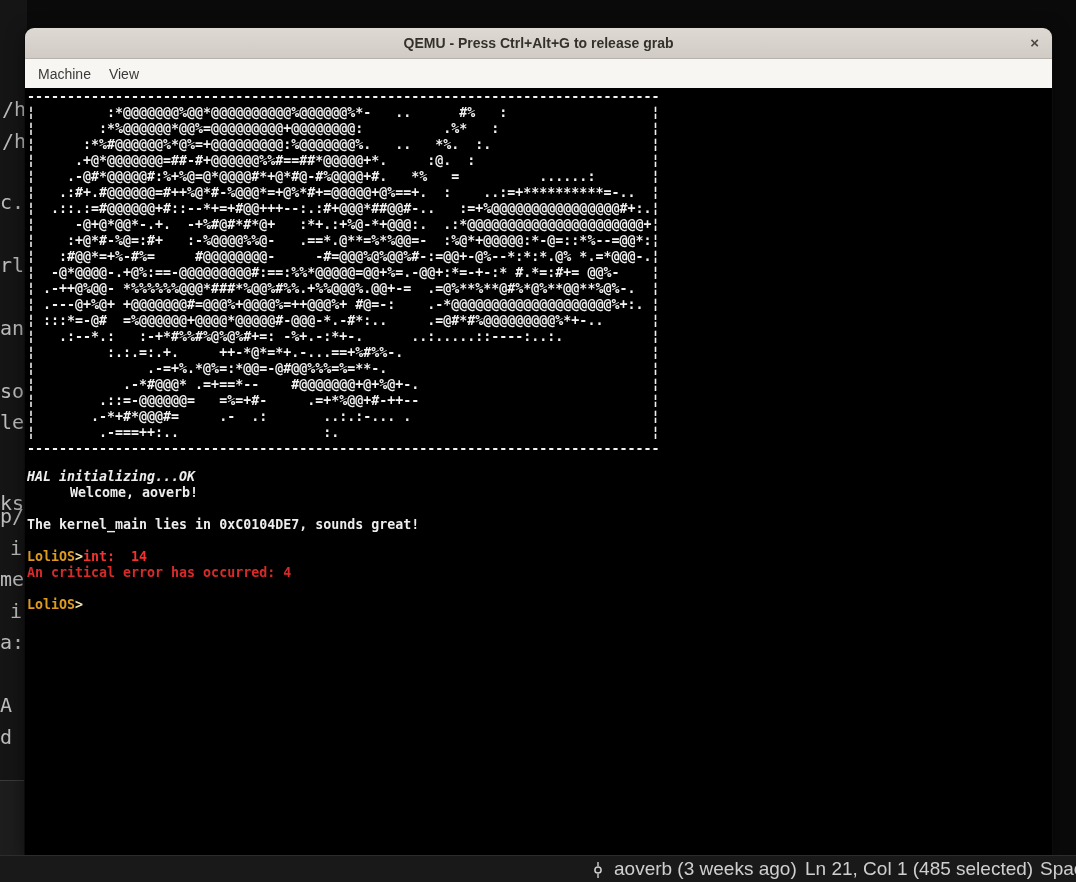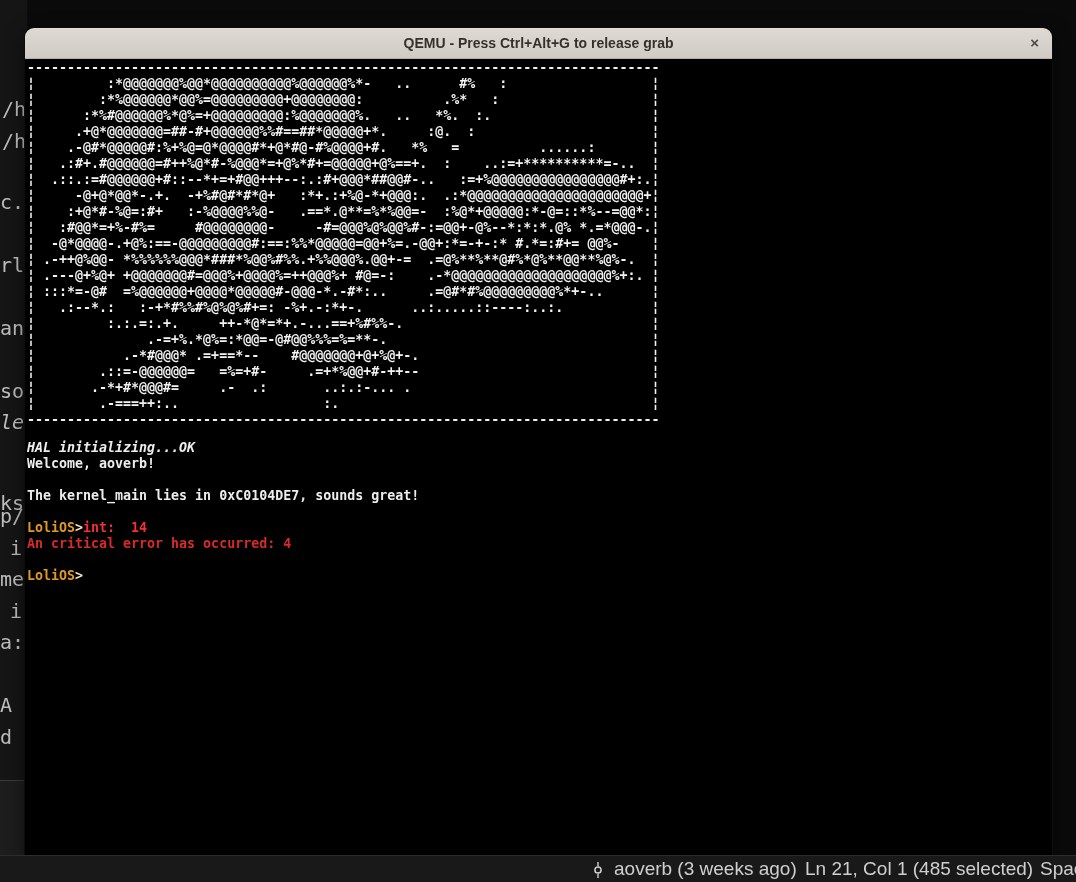--- a/index.html
+++ b/index.html
@@ -39,35 +39,39 @@
 
 <div class="editor-strip"></div>
 <div class="panel-strip"></div>
 <div id="fragments">
     <span class="fragment" style="left: 2px; top: 98px;">/h</span>
     <span class="fragment" style="left: 2px; top: 130px;">/h</span>
     <span class="fragment" style="left: 0px; top: 191px;">c.</span>
     <span class="fragment" style="left: 0px; top: 254px; text-align: center;">rl</span>
     <span class="fragment" style="left: 0px; top: 317px;">an</span>
     <span class="fragment" style="left: 0px; top: 380px;">so</span>
-    <span class="fragment" style="left: 0px; top: 411px; font-style: italic;">le</span>
+    <span class="fragment" style="left: 0px; top: 411px;">le</span>
     <span class="fragment" style="left: 0px; top: 492px;">ks</span>
     <span class="fragment" style="left: 0px; top: 505px;">p/</span>
     <span class="fragment" style="left: 10px; top: 537px;">i</span>
     <span class="fragment" style="left: 0px; top: 568px;">me</span>
     <span class="fragment" style="left: 10px; top: 600px;">i</span>
     <span class="fragment" style="left: 0px; top: 631px;">a:</span>
     <span class="fragment" style="left: 0px; top: 694px;">A</span>
     <span class="fragment" style="left: 0px; top: 726px;">d</span>
   </div>
 
 <div class="qemu-window">
   <div class="titlebar">
     <div class="title">QEMU - Press Ctrl+Alt+G to release grab</div>
     <div class="close-btn">×</div>
+  </div>
+  <div class="menubar">
+    <span class="menu-item">Machine</span>
+    <span class="menu-item">View</span>
   </div>
   <div class="vm">
     <pre class="art" id="art">-------------------------------------------------------------------------------
 ¦         :*@@@@@@@%@@*@@@@@@@@@@%@@@@@@%*-   ..      #%   :                  ¦
 ¦        :*%@@@@@@*@@%=@@@@@@@@@+@@@@@@@@:          .%*   :                   ¦
 ¦      :*%#@@@@@@%*@%=+@@@@@@@@@:%@@@@@@@%.   ..   *%.  :.                    ¦
 ¦     .+@*@@@@@@@=##-#+@@@@@@%%#==##*@@@@@+*.     :@.  :                      ¦
 ¦    .-@#*@@@@@#:%+%@=@*@@@@#*+@*#@-#%@@@@+#.   *%   =          ......:       ¦
 ¦   .:#+.#@@@@@@=#++%@*#-%@@@*=+@%*#+=@@@@@+@%==+.  :    ..:=+**********=-..  ¦
 ¦  .::.:=#@@@@@@+#::--*+=+#@@+++--:.:#+@@@*##@@#-..   :=+%@@@@@@@@@@@@@@@@#+:.¦
@@ -80,21 +84,21 @@
 ¦ :::*=-@#  =%@@@@@@+@@@@*@@@@@#-@@@-*.-#*:..     .=@#*#%@@@@@@@@@%*+-..      ¦
 ¦   .:--*.:   :-+*#%%#%@%@%#+=: -%+.-:*+-.      ..:.....::----:..:.           ¦
 ¦         :.:.=:.+.     ++-*@*=*+.-...==+%#%%-.                               ¦
 ¦              .-=+%.*@%=:*@@=-@#@@%%%=%=**-.                                 ¦
 ¦           .-*#@@@* .=+==*--    #@@@@@@@+@+%@+-.                             ¦
 ¦        .::=-@@@@@@=   =%=+#-     .=+*%@@+#-++--                             ¦
 ¦       .-*+#*@@@#=     .-  .:       ..:.:-... .                              ¦
 ¦        .-===++:..                  :.                                       ¦
 -------------------------------------------------------------------------------</pre>
     <pre class="term" id="term"><span style="color: rgb(237, 237, 237); font-style: italic;">HAL initializing...OK</span>
-<span style="color: rgb(237, 237, 237);">Welcome, aoverb!</span>
+<span style="color: rgb(237, 237, 237); margin-left: 43px;">Welcome, aoverb!</span>
 
 <span style="color: rgb(237, 237, 237);">The kernel_main lies in 0xC0104DE7, sounds great!</span>
 
 <span style="color: rgb(222, 154, 31);">LoliOS</span><span style="color: rgb(246, 226, 172);">&gt;</span><span style="color: rgb(245, 48, 48);">int:  14</span>
 <span style="color: rgb(217, 42, 42);">An critical error has occurred: 4</span>
 
 <span style="color: rgb(222, 154, 31);">LoliOS</span><span style="color: rgb(246, 226, 172);">&gt;</span>
 </pre>
   </div>
 </div>

